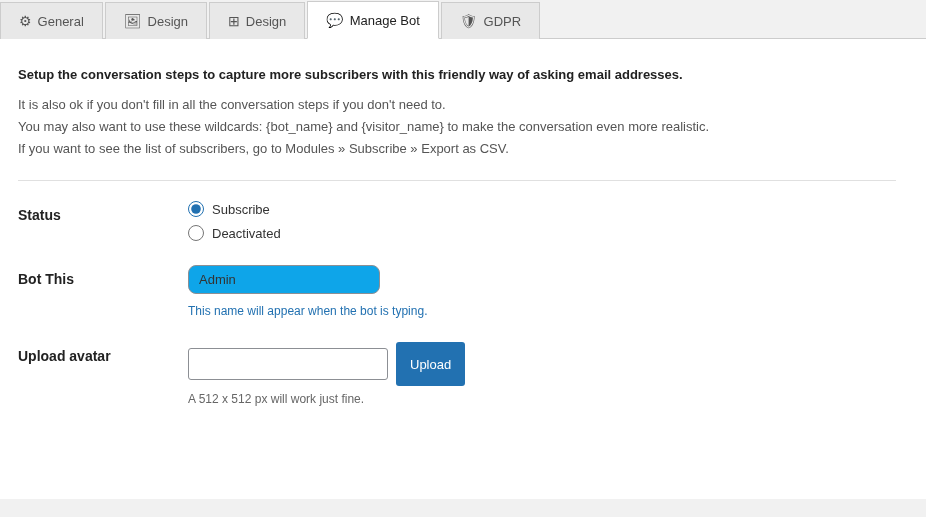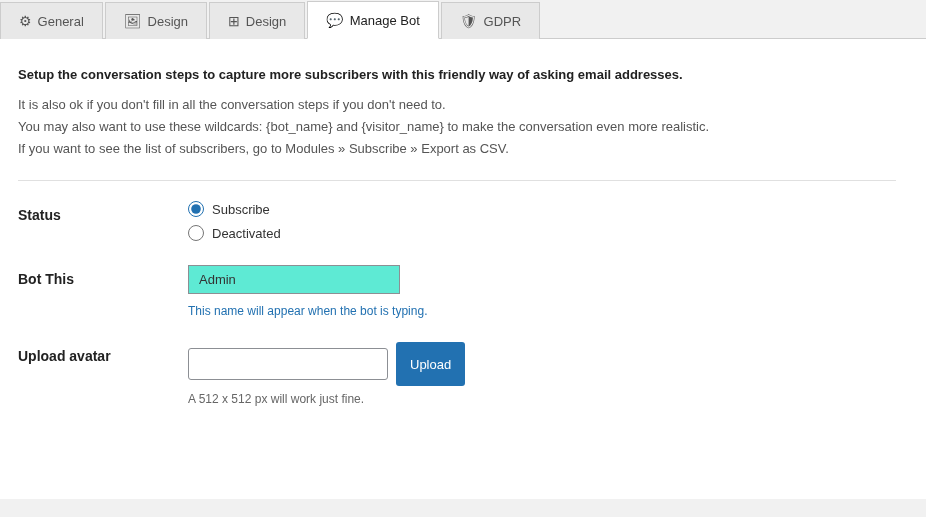--- a/index.html
+++ b/index.html
@@ -117,26 +117,26 @@
 
     .radio-item input[type="radio"] {
       accent-color: #2271b1;
       width: 16px;
       height: 16px;
       cursor: pointer;
     }
 
     .text-input {
       border: 1px solid #8c8f94;
-      border-radius: 0;
+      border-radius: 8px;
       padding: 6px 10px;
       font-size: 13px;
-      width: 212px;
-      color: #333;
-      background: #5eead4;
+      width: 192px;
+      color: #333;
+      background: #0ea5e9;
     }
 
     .hint-text {
       font-size: 12px;
       color: #2271b1;
       margin-top: 10px;
     }
 
     .hint-text-gray {
       font-size: 12px;

